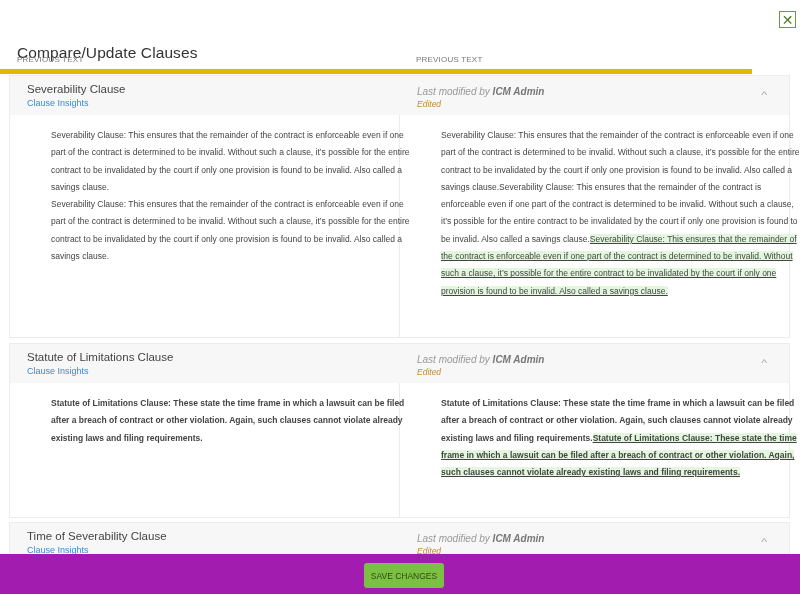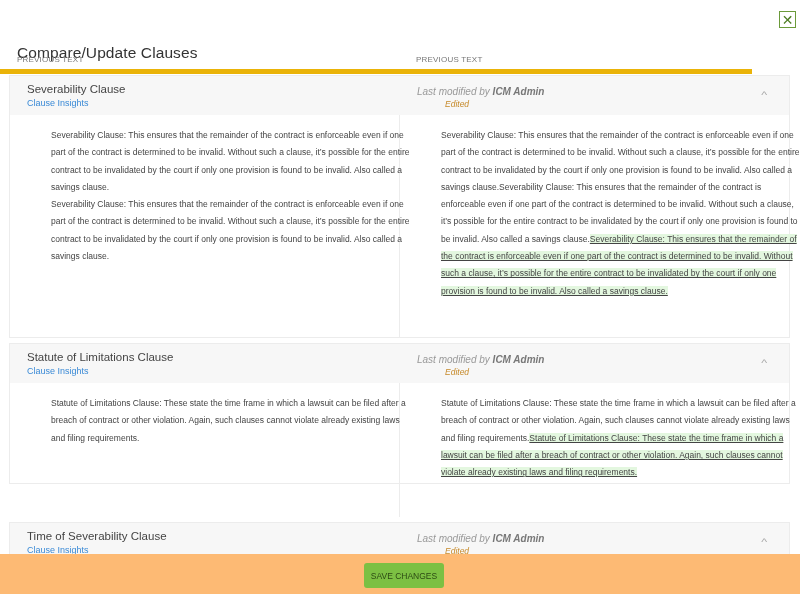--- a/index.html
+++ b/index.html
@@ -40,41 +40,41 @@
     position: absolute; left: 17px; top: 7px; font-size: 11.5px; color: #444;
   }
   .clause-insights {
     position: absolute; left: 17px; top: 22px; font-size: 9px; color: #3a8ad6; cursor: pointer;
   }
   .meta {
     position: absolute; left: 407px; top: 10px; font-size: 10px; color: #999; font-style: italic;
   }
   .meta b { color: #777; font-weight: bold; }
   .status {
-    position: absolute; left: 407px; top: 23px; font-size: 8.5px; color: #c68a2a; font-style: italic; margin-left: 28px;
+    position: absolute; left: 407px; top: 23px; font-size: 8.5px; color: #c68a2a; font-style: italic;
   }
   .chevron {
     position: absolute; left: 752px; top: 14px; font-size: 9px; color: #aaa; cursor: pointer;
     transform: scaleX(1.4);
   }
   .clause-body { position: relative; }
   .clause-body .divider {
     position: absolute; left: 389px; top: 0; bottom: 0; width: 1px; background: #ececec;
   }
   .text {
     position: absolute; font-size: 8.5px; line-height: 17.3px; color: #444; margin-left: 24px;
   }
   .text.prev { left: 17px; top: 12px; width: 360px; }
   .text.curr { left: 407px; top: 12px; width: 360px; }
   .added {
     background: #e3f7df; text-decoration: underline; color: #444;
   }
 
   .footer {
-    position: absolute; left: 0; top: 554px; width: 800px; height: 40px; background: #fdba74;
+    position: absolute; left: 0; top: 554px; width: 800px; height: 40px; background: #a21caf;
   }
   .save-btn {
     position: absolute; left: 364px; top: 9px; width: 80px; height: 25px;
     background: #7cc043; border-radius: 3px; color: #2d4a14;
     font-size: 8.5px; display: flex; align-items: center; justify-content: center; cursor: pointer;
     border: none;
   }
 </style>
 </head>
 <body>
@@ -102,29 +102,29 @@
     <div class="clause-body" style="height:222px;">
       <div class="divider"></div>
       <div class="text prev">
         <div>Severability Clause: This ensures that the remainder of the contract is enforceable even if one part of the contract is determined to be invalid. Without such a clause, it’s possible for the entire contract to be invalidated by the court if only one provision is found to be invalid. Also called a savings clause.</div>
         <div>Severability Clause: This ensures that the remainder of the contract is enforceable even if one part of the contract is determined to be invalid. Without such a clause, it’s possible for the entire contract to be invalidated by the court if only one provision is found to be invalid. Also called a savings clause.</div>
       </div>
       <div class="text curr"><span>Severability Clause: This ensures that the remainder of the contract is enforceable even if one part of the contract is determined to be invalid. Without such a clause, it’s possible for the entire contract to be invalidated by the court if only one provision is found to be invalid. Also called a savings clause.Severability Clause: This ensures that the remainder of the contract is enforceable even if one part of the contract is determined to be invalid. Without such a clause, it’s possible for the entire contract to be invalidated by the court if only one provision is found to be invalid. Also called a savings clause.</span><span class="added">Severability Clause: This ensures that the remainder of the contract is enforceable even if one part of the contract is determined to be invalid. Without such a clause, it’s possible for the entire contract to be invalidated by the court if only one provision is found to be invalid. Also called a savings clause.</span></div>
     </div>
   </div>
 
-  <div class="clause" style="top:268px; height:141px;">
+  <div class="clause" style="top:268px; height:175px;">
     <div class="clause-head">
       <span class="clause-name">Statute of Limitations Clause</span>
       <span class="clause-insights">Clause Insights</span>
       <span class="meta"><span>Last modified by </span><b>ICM Admin</b></span>
       <span class="status">Edited</span>
       <span class="chevron">^</span>
     </div>
-    <div class="clause-body" style="height:134px;">
+    <div class="clause-body" style="height:134px;font-weight:bold;">
       <div class="divider"></div>
       <div class="text prev">Statute of Limitations Clause: These state the time frame in which a lawsuit can be filed after a breach of contract or other violation. Again, such clauses cannot violate already existing laws and filing requirements.</div>
       <div class="text curr"><span>Statute of Limitations Clause: These state the time frame in which a lawsuit can be filed after a breach of contract or other violation. Again, such clauses cannot violate already existing laws and filing requirements.</span><span class="added">Statute of Limitations Clause: These state the time frame in which a lawsuit can be filed after a breach of contract or other violation. Again, such clauses cannot violate already existing laws and filing requirements.</span></div>
     </div>
   </div>
 
   <div class="clause" style="top:447px; height:60px;">
     <div class="clause-head">
       <span class="clause-name">Time of Severability Clause</span>
       <span class="clause-insights">Clause Insights</span>

